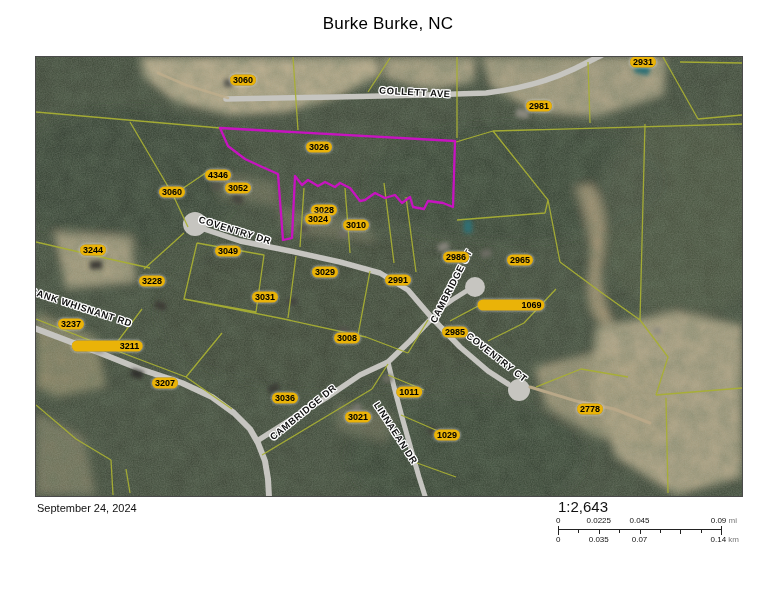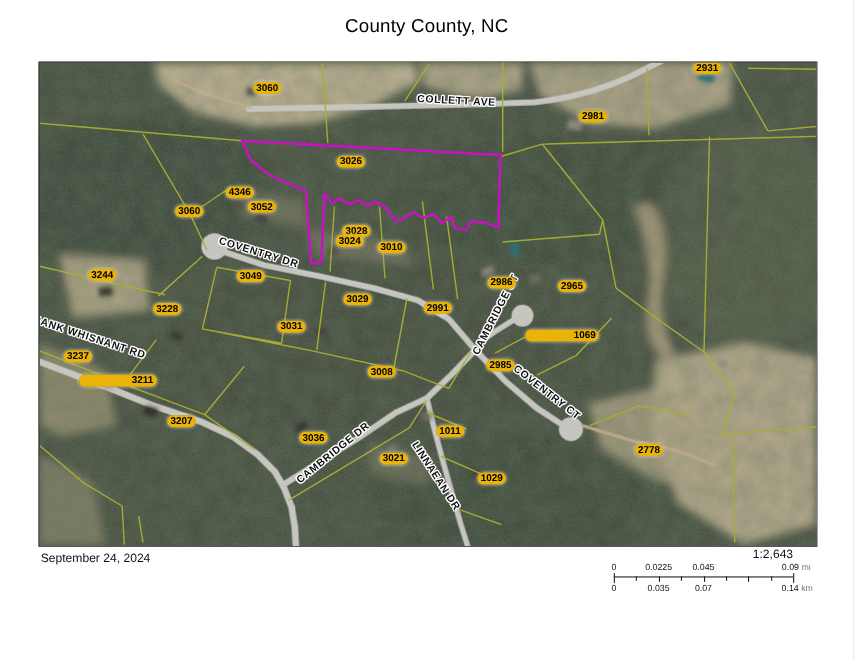--- a/index.html
+++ b/index.html
@@ -13,36 +13,36 @@
   #map-labels{position:absolute;left:0;top:0;width:706px;height:439px;pointer-events:none;}
   .pill{position:absolute;transform:translate(-50%,-50%);background:#eab308;color:#000;
     font-size:9px;font-weight:700;line-height:11px;padding:0 3px;border-radius:6px;
     box-shadow:0 0 1px rgba(0,0,0,.55),0 0 3px rgba(255,255,255,.9);white-space:nowrap;}
   .street{position:absolute;color:#111;font-size:9.5px;font-weight:700;letter-spacing:.6px;
     white-space:nowrap;
     text-shadow:1px 1px 0 #fff,-1px -1px 0 #fff,1px -1px 0 #fff,-1px 1px 0 #fff,
       1px 0 0 #fff,-1px 0 0 #fff,0 1px 0 #fff,0 -1px 0 #fff,0 0 2px #fff;}
   #footer-date{position:absolute;left:37px;top:502px;font-size:11px;color:#111;}
   #scalebar{position:absolute;left:558px;top:498px;width:163px;font-size:8px;color:#111;}
-  #scale-ratio{text-align:right;font-size:11px;color:#111;margin-bottom:1px;}
+  #scale-ratio{text-align:left;font-size:15px;color:#111;margin-bottom:1px;}
   .sb-row{position:relative;height:10px;}
   .sb-lab{position:absolute;top:0;white-space:nowrap;}
   .sb-unit{color:#777;}
   #scalebar-ticks{position:relative;height:9px;}
   .barline{position:absolute;left:0;right:0;top:3px;height:1px;background:#222;}
   .tick{position:absolute;top:3px;width:1px;height:5px;background:#222;}
   .tick.short{height:4px;}
   .tick.end{top:0;height:9px;}
 </style>
 </head>
 <body>
 
 <div id="page">
 
-  <div id="map-title">County County, NC</div>
+  <div id="map-title">Burke Burke, NC</div>
 
   <div id="map-frame">
     <svg width="706" height="439" viewBox="0 0 706 439">
       <defs>
         <filter id="soft">
             <feGaussianBlur stdDeviation="4"></feGaussianBlur>
           </filter>
         <filter id="soft2">
             <feGaussianBlur stdDeviation="2"></feGaussianBlur>
           </filter>

